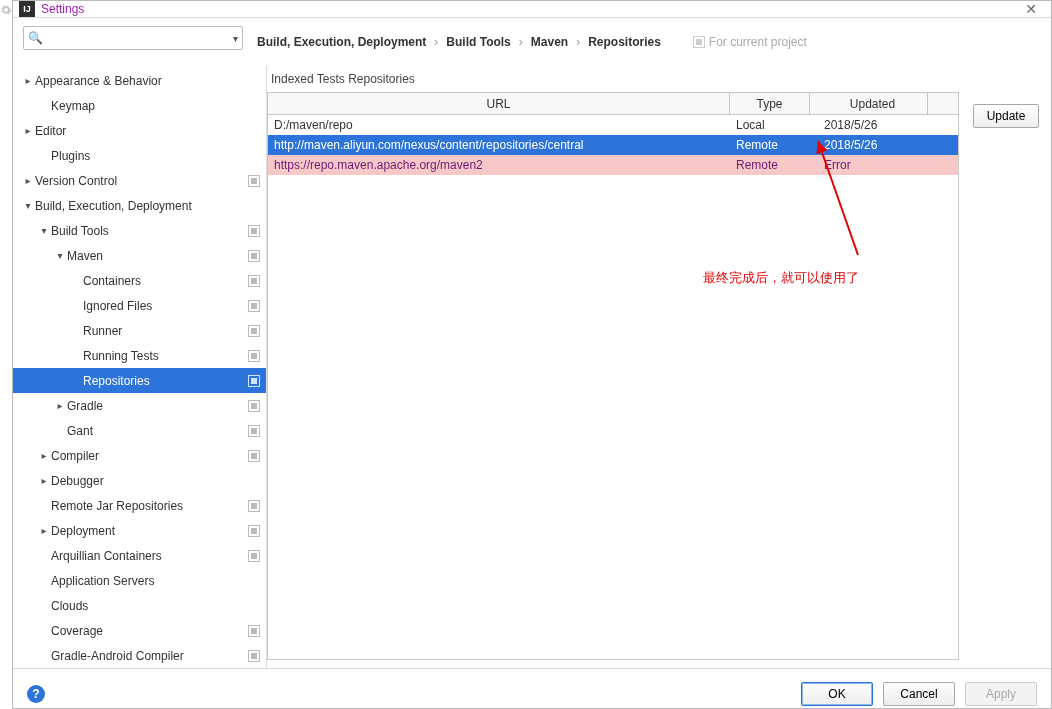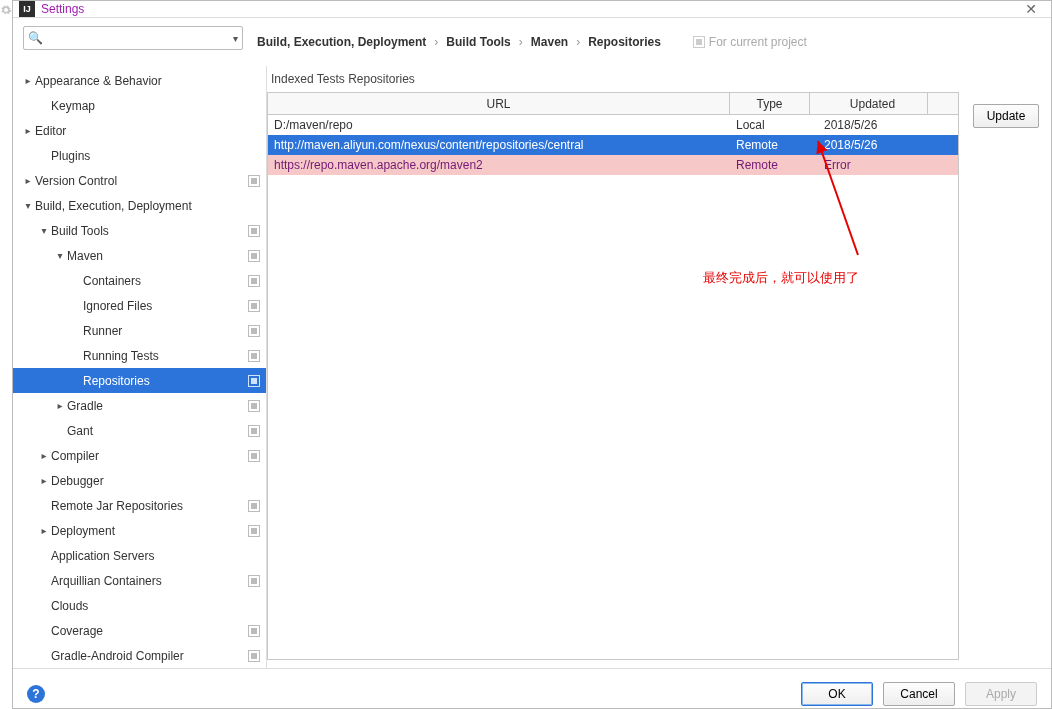--- a/index.html
+++ b/index.html
@@ -194,26 +194,26 @@
             <span class="lbl">Remote Jar Repositories</span>
             <span class="proj"></span>
           </div>
           <div class="node d1">
             <span class="tw">▸</span>
             <span class="lbl">Deployment</span>
             <span class="proj"></span>
           </div>
           <div class="node d1">
             <span class="tw"></span>
+            <span class="lbl">Arquillian Containers</span>
+            <span class="proj"></span>
+          </div>
+          <div class="node d1">
+            <span class="tw"></span>
             <span class="lbl">Application Servers</span>
-          </div>
-          <div class="node d1">
-            <span class="tw"></span>
-            <span class="lbl">Arquillian Containers</span>
-            <span class="proj"></span>
           </div>
           <div class="node d1">
             <span class="tw"></span>
             <span class="lbl">Clouds</span>
           </div>
           <div class="node d1">
             <span class="tw"></span>
             <span class="lbl">Coverage</span>
             <span class="proj"></span>
           </div>

